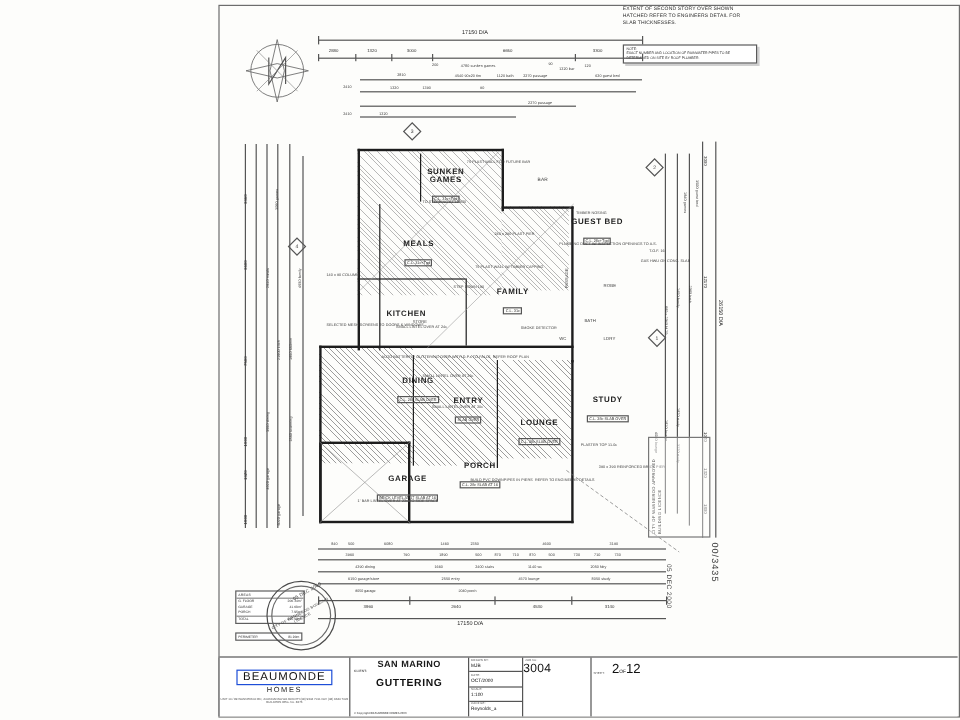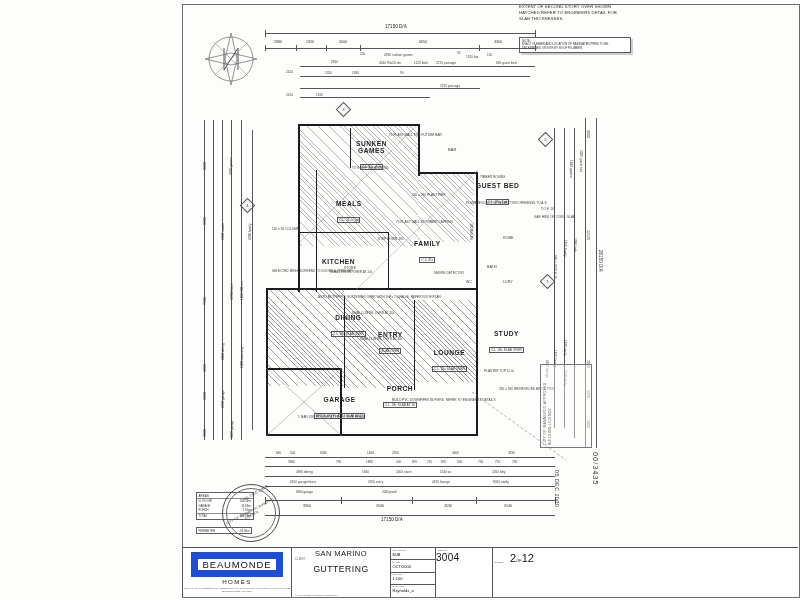--- a/index.html
+++ b/index.html
@@ -41,24 +41,24 @@
 
   
   #note-second-storey{position:absolute;left:519px;top:4px;width:110px;font-size:4.2px;line-height:1.45;color:#2d2d2d;letter-spacing:.03em;}
   #note-rainwater{position:absolute;left:519px;top:37px;width:106px;border:1px solid #5a5a5a;padding:1.5px 2px;font-size:2.9px;line-height:1.3;color:#333;box-shadow:2px 2px 0 #cfcfcf;background:#fff;}
   #note-rainwater .hd{font-size:2.9px;}
 
   
   #title-block{position:absolute;left:182px;top:547px;width:616px;height:49px;border-top:1px solid #555;display:flex;background:#fff;}
   #title-block .cell{border-left:1px solid #555;position:relative;}
   #tb-logo{width:108px;display:flex;flex-direction:column;align-items:center;justify-content:center;border-left:none;}
-  #tb-logo .bm{font-size:9.5px;letter-spacing:.09em;color:#111;border:7px solid #1d4ed8;padding:0 5px;}
+  #tb-logo .bm{font-size:9.5px;letter-spacing:.09em;color:#111;border:1px solid #1d4ed8;padding:0 5px;}
   #tb-logo .hm{font-size:6.2px;letter-spacing:.22em;color:#222;margin-top:1px;}
   #tb-logo .addr{font-size:2.5px;color:#555;margin-top:2px;text-align:center;line-height:1.3;}
-  #tb-client{width:92px;padding:2px 3px;}
+  #tb-client{width:92px;padding:2px 3px;font-weight:bold;}
   #tb-client .lbl{font-size:2.6px;color:#555;letter-spacing:.06em;}
   #tb-client .proj{font-size:7.6px;letter-spacing:.05em;color:#1a1a1a;text-align:center;margin-top:-1px;}
   #tb-client .nm{font-size:8.6px;letter-spacing:.06em;color:#111;text-align:center;margin-top:3px;}
   #tb-client .cpy{font-size:2.3px;color:#666;position:absolute;bottom:1px;left:3px;}
   #tb-sheetname{width:100px;padding:2px 3px;}
   #tb-sheetname .ttl{font-size:8px;letter-spacing:.05em;color:#111;}
   #tb-sheetname .lbl{font-size:2.6px;color:#555;letter-spacing:.06em;margin-top:2px;}
   #tb-sheetname .ad{font-size:5.2px;color:#1e1e1e;line-height:1.25;}
   #tb-meta{width:44px;font-size:2.6px;}
   #tb-meta .r{border-bottom:1px solid #555;height:12.25px;padding:.5px 1.5px;box-sizing:border-box;}

